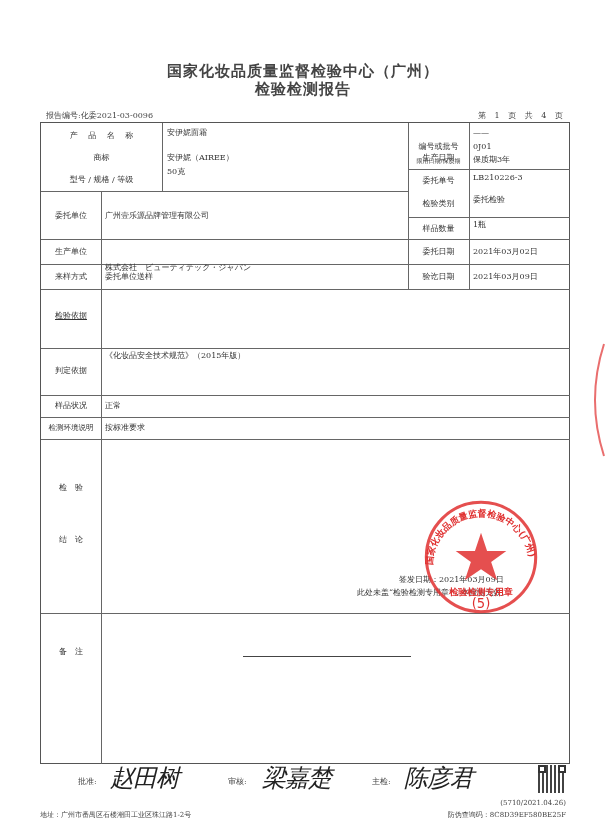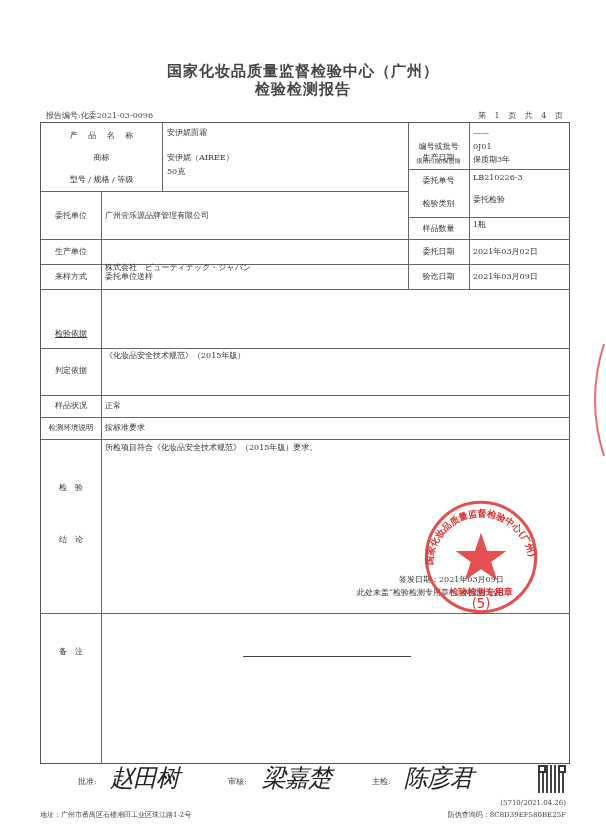--- a/index.html
+++ b/index.html
@@ -79,34 +79,33 @@
   <div class="c lbl" style="left:0;top:124px;width:60px;">生产单位</div>
   <div class="c" style="left:64px;top:140px;">株式会社　ビューティテック・ジャパン</div>
   <div class="c lbl" style="left:367px;top:124px;width:61px;">委托日期</div>
   <div class="c" style="left:432px;top:124px;">2021年03月02日</div>
 
   <div class="c lbl" style="left:0;top:149px;width:60px;">来样方式</div>
   <div class="c" style="left:64px;top:149px;">委托单位送样</div>
   <div class="c lbl" style="left:367px;top:149px;width:61px;">验讫日期</div>
   <div class="c" style="left:432px;top:149px;">2021年03月09日</div>
 
-  <div class="c lbl" style="left:0;top:206px;width:60px;text-decoration:underline;">检验依据</div>
+  <div class="c lbl" style="left:0;top:188px;width:60px;text-decoration:underline;">检验依据</div>
 
   <div class="c lbl" style="left:0;top:243px;width:60px;">判定依据</div>
   <div class="c" style="left:64px;top:228px;">《化妆品安全技术规范》（2015年版）</div>
 
   <div class="c lbl" style="left:0;top:278px;width:60px;">样品状况</div>
   <div class="c" style="left:64px;top:278px;">正常</div>
 
   <div class="c lbl" style="left:0;top:300px;width:60px;font-size:7.5px;">检测环境说明</div>
   <div class="c" style="left:64px;top:300px;">按标准要求</div>
 
   <div class="c lbl" style="left:0;top:360px;width:60px;">检　验</div>
   <div class="c lbl" style="left:0;top:412px;width:60px;">结　论</div>
-  <div class="c" style="left:64px;top:320px;">所检项目符合《化妆品安全技术规范》（2015年版）要求。</div>
   <div class="c" style="left:358px;top:452px;">签发日期：2021年03月09日</div>
   <div class="c" style="left:316px;top:465px;">此处未盖“检验检测专用章”，本报告无效。</div>
 
   <div class="c lbl" style="left:0;top:524px;width:60px;">备　注</div>
   <div class="hl" style="left:202px;top:533px;width:168px;border-top:1px solid #444;"></div>
 </div>
 
 <svg class="stamp" viewBox="0 0 158 112" style="left:400px;top:500px;width:160px;height:118px;">
   <circle cx="80" cy="54" r="54" fill="none" stroke="#e03030" stroke-width="3" opacity="0.85"></circle>
   <polygon points="80,30 86,48 105,48 90,59 96,77 80,66 64,77 70,59 55,48 74,48" fill="#e03030" opacity="0.85"></polygon>

